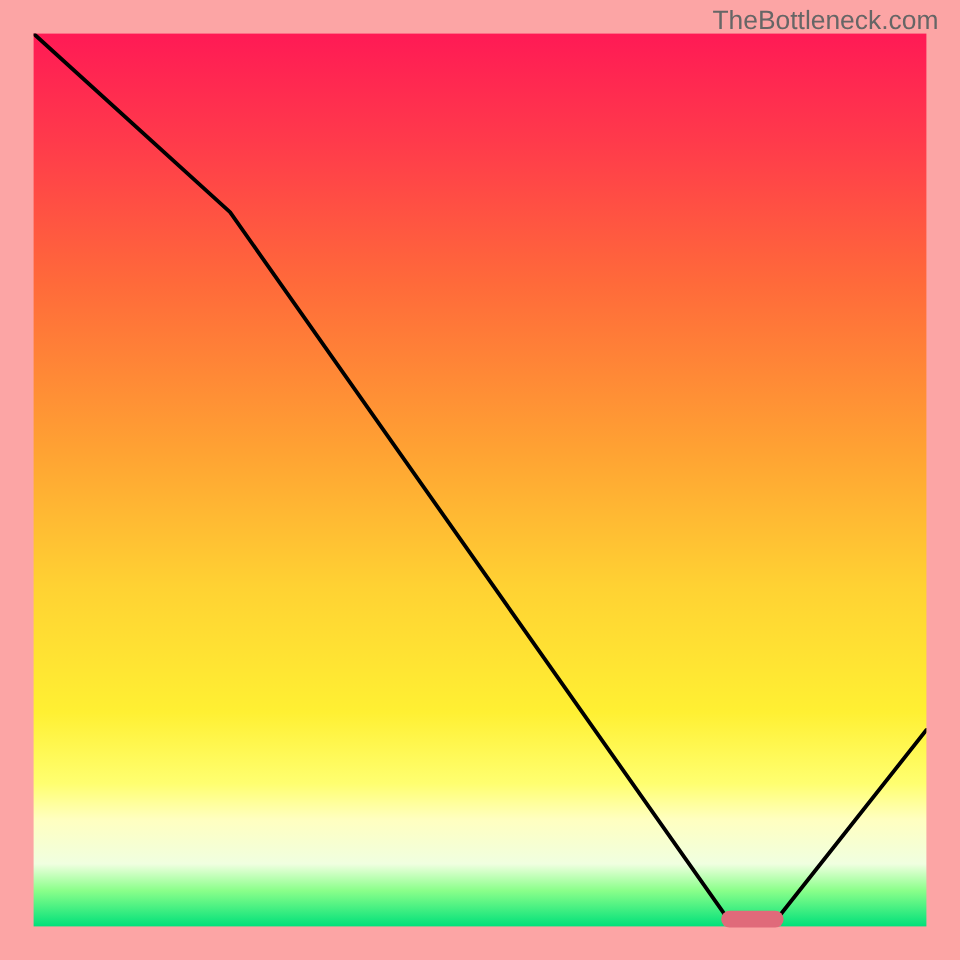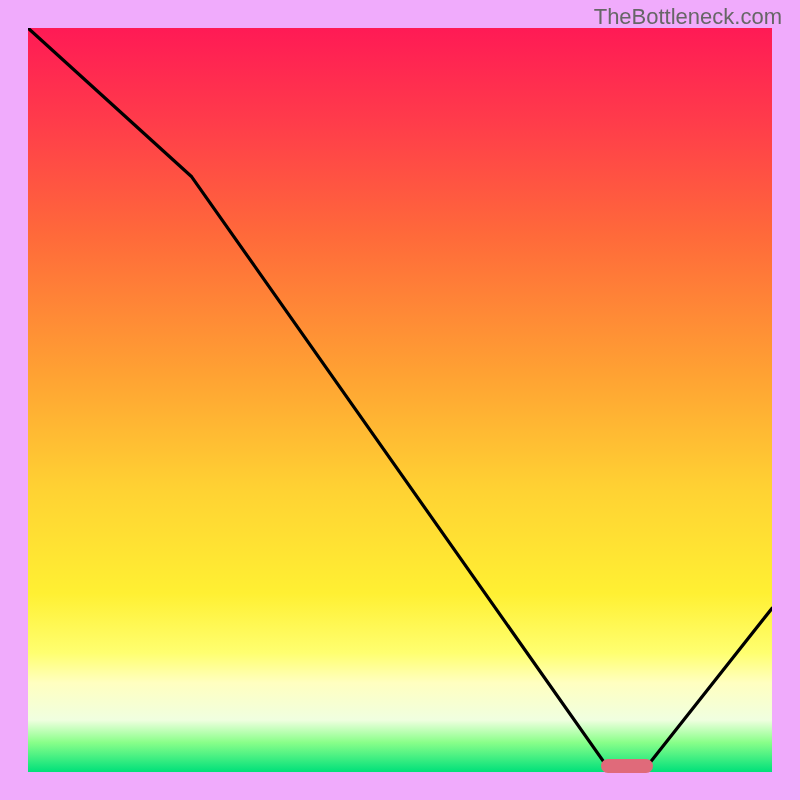--- a/index.html
+++ b/index.html
@@ -8,21 +8,21 @@
     width: 800px;
     height: 800px;
     background: #000;
     overflow: hidden;
     font-family: Arial, Helvetica, sans-serif;
   }
   .container {
     position: relative;
     width: 800px;
     height: 800px;
-    background: #f0abfc;
+    background: #fca5a5;
   }
   .watermark {
     position: absolute;
     top: 4px;
     right: 18px;
     color: #666;
     font-size: 22px;
     font-weight: 500;
     z-index: 10;
   }

